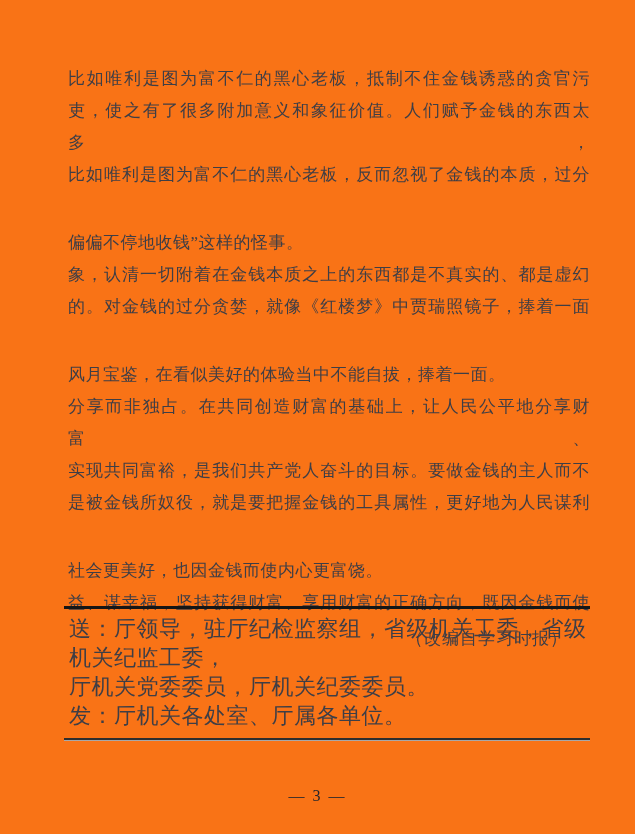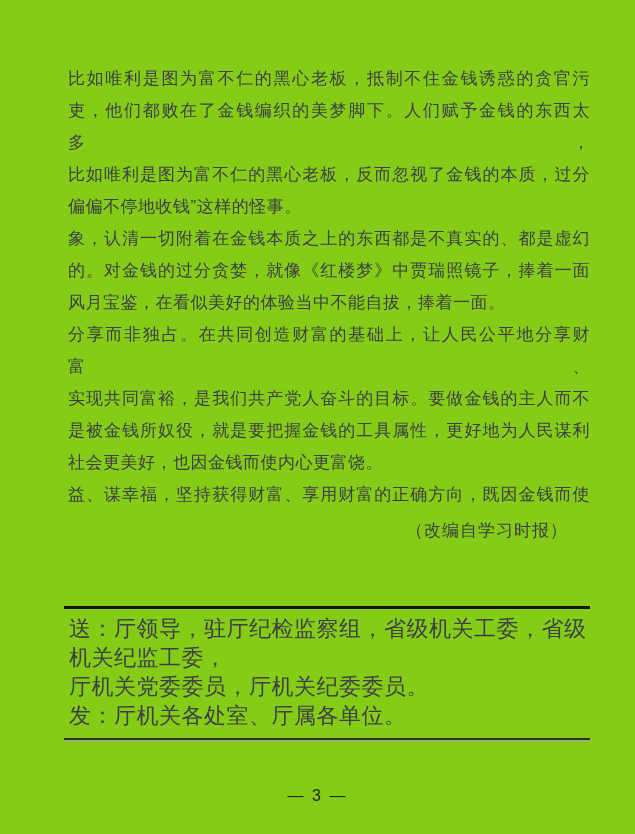--- a/index.html
+++ b/index.html
@@ -5,22 +5,22 @@
   html, body {
     margin: 0;
     padding: 0;
     background: #ffffff;
   }
   .page {
     position: relative;
     width: 635px;
     height: 834px;
     margin: 0;
-    background: #84cc16;
-    font-family: Liberation Sans, sans-serif;
+    background: #f97316;
+    font-family: Liberation Serif, serif;
     color: #3e3e46;
     overflow: hidden;
   }
   
   .body-text {
     position: absolute;
     left: 68px;
     top: 63px;
     width: 522px;
     font-size: 17px;
@@ -30,21 +30,21 @@
   .text-line {
     white-space: pre;
     letter-spacing: 0.5px;
   }
   .text-line.fill {
     text-align: justify;
     text-align-last: justify;
     text-justify: inter-character;
     white-space: normal;
   }
-  .text-line.last { text-align: left; }
+  .text-line.last { text-align: left; margin-top: 36px; }
   .attribution {
     margin-top: 4px;
     text-align: right;
     padding-right: 22px;
     letter-spacing: 1px;
   }
   
   .distribution {
     position: absolute;
     left: 64px;
@@ -80,21 +80,21 @@
 </style>
 </head>
 <body>
 
 <div class="page">
 
   <div class="body-text">
     <div id="paragraphs">
         <div class="paragraph">
           <div class="text-line fill">比如唯利是图为富不仁的黑心老板，抵制不住金钱诱惑的贪官污</div>
-          <div class="text-line fill">吏，他们都败在了金钱编织的美梦脚下。人们赋予金钱的东西太多，</div>
+          <div class="text-line fill">吏，使之有了很多附加意义和象征价值。人们赋予金钱的东西太多，</div>
           <div class="text-line fill">比如唯利是图为富不仁的黑心老板，反而忽视了金钱的本质，过分</div>
           <div class="text-line last">偏偏不停地收钱”这样的怪事。</div>
         </div>
         <div class="paragraph">
           <div class="text-line fill">象，认清一切附着在金钱本质之上的东西都是不真实的、都是虚幻</div>
           <div class="text-line fill">的。对金钱的过分贪婪，就像《红楼梦》中贾瑞照镜子，捧着一面</div>
           <div class="text-line last">风月宝鉴，在看似美好的体验当中不能自拔，捧着一面。</div>
         </div>
         <div class="paragraph">
           <div class="text-line fill">分享而非独占。在共同创造财富的基础上，让人民公平地分享财富、</div>

